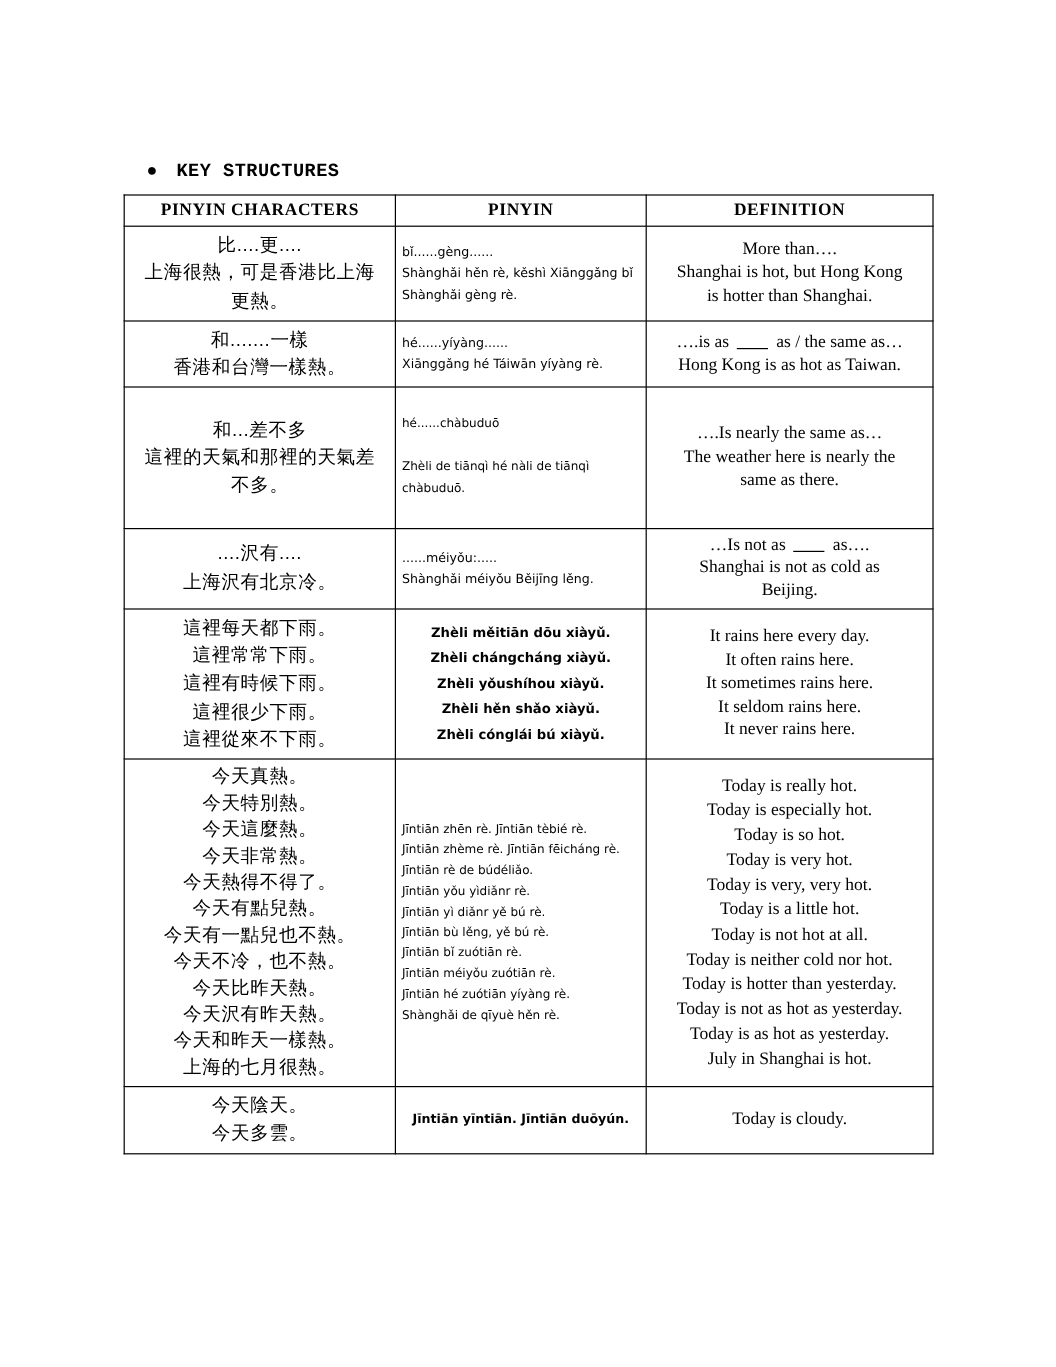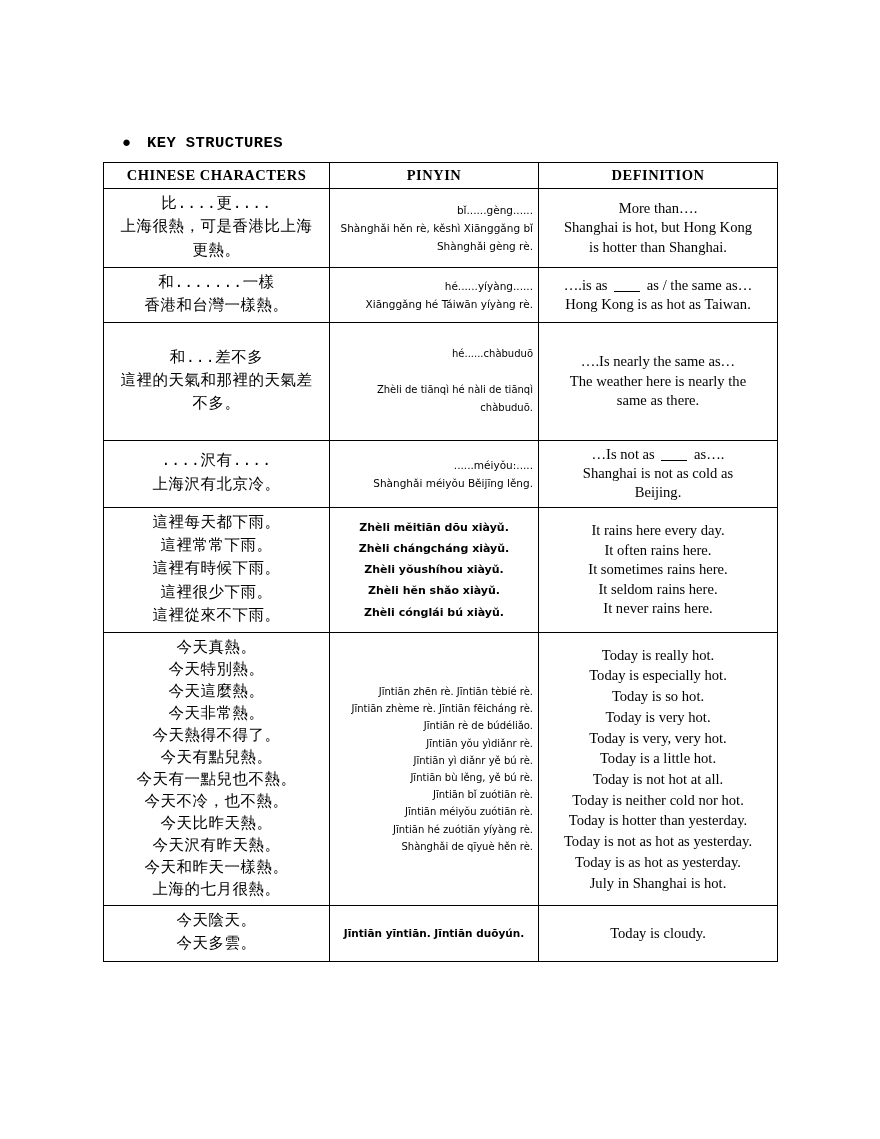--- a/index.html
+++ b/index.html
@@ -60,30 +60,30 @@
     text-align: center;
     font-weight: bold;
     font-size: 14.5px;
     letter-spacing: 0.5px;
     padding: 7px 4px 8px 4px;
   }
 
   
   .han {
     text-align: center;
-    font-family: Liberation Mono, monospace;
+    font-family: Liberation Sans, sans-serif;
     font-size: 15.5px;
     line-height: 1.5;
     white-space: pre-line;
     letter-spacing: 0.5px;
     margin-top: 12px;
   }
   
   .pin {
-    text-align: right;
+    text-align: left;
     font-family: "DejaVu Sans", "Liberation Sans", sans-serif;
     font-size: 10.5px;
     line-height: 1.72;
     white-space: pre-line;
     padding-left: 7px;
   }
   .pin.pin-center {
     text-align: center;
     font-weight: bold;
   }
@@ -133,21 +133,21 @@
   </div>
 
   <table class="ks">
     <colgroup>
       <col class="c-han">
       <col class="c-pin">
       <col class="c-def">
     </colgroup>
     <thead>
       <tr>
-        <th>CHINESE CHARACTERS</th>
+        <th>PINYIN CHARACTERS</th>
         <th>PINYIN</th>
         <th>DEFINITION</th>
       </tr>
     </thead>
     <tbody>
 
       <tr>
         <td class="han">比....更....
 上海很熱，可是香港比上海
 更熱。</td>

